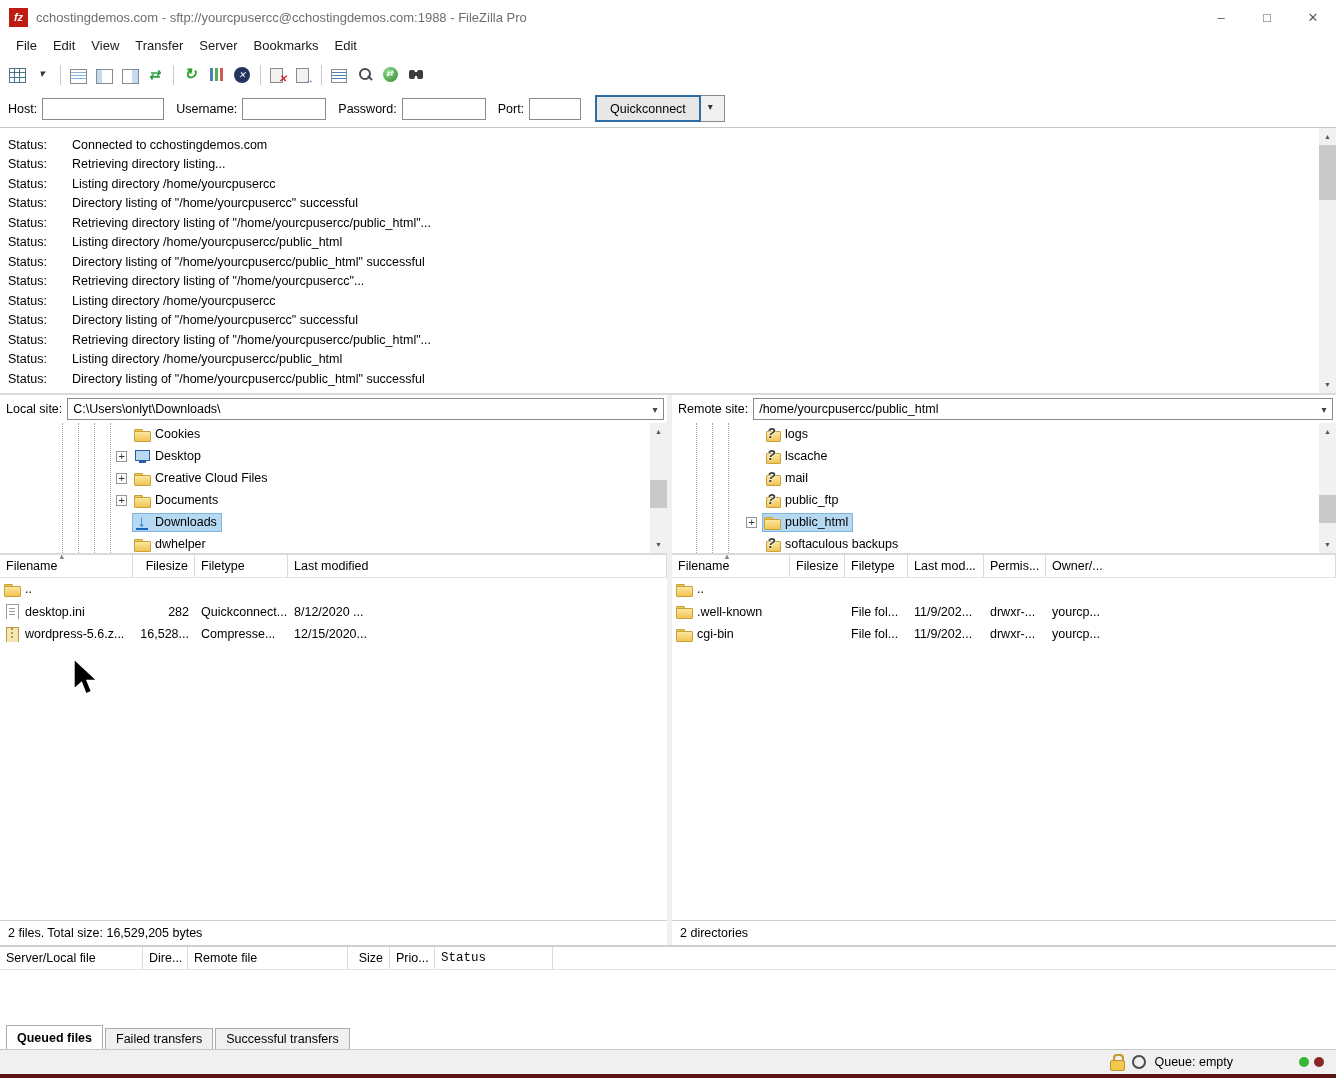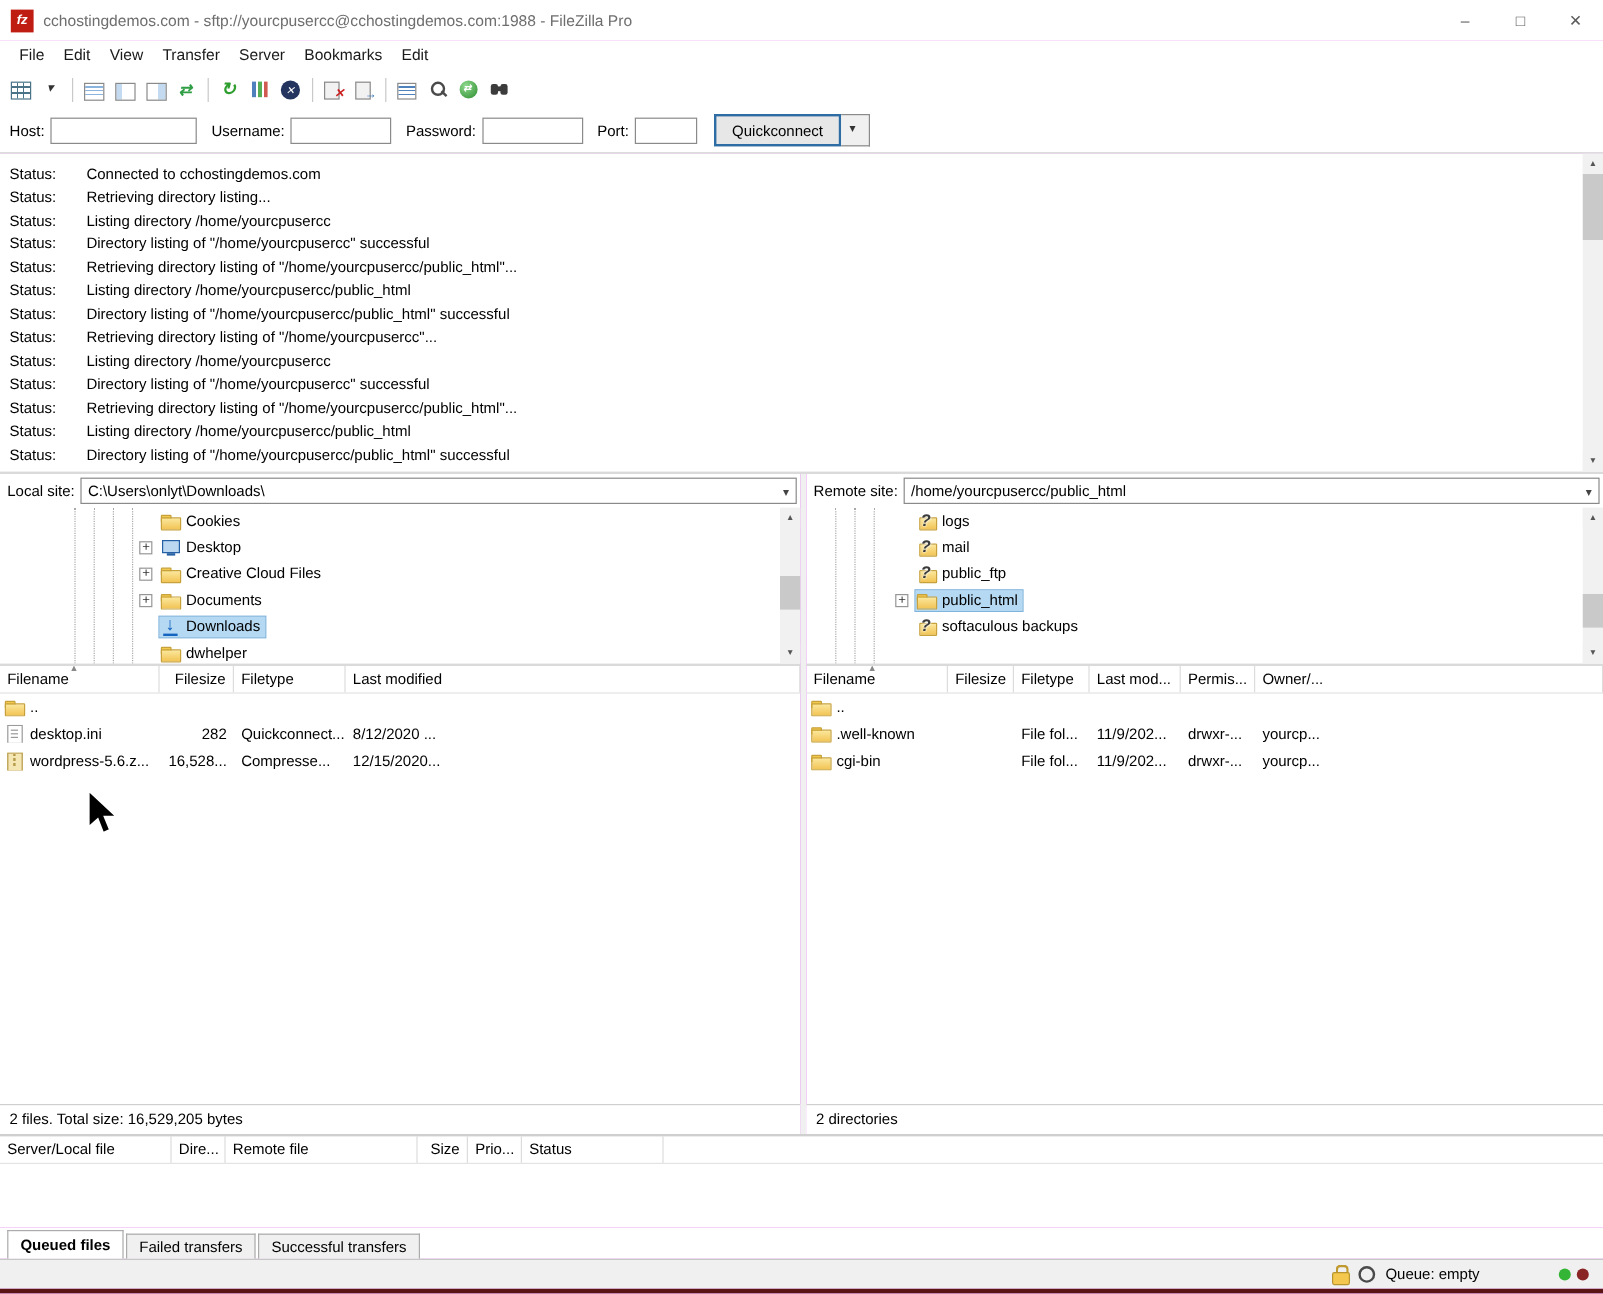--- a/index.html
+++ b/index.html
@@ -132,21 +132,21 @@
   .flc { padding:0 6px; white-space:nowrap; overflow:hidden; flex:none; }
   .namecell { display:flex; align-items:center; padding-left:4px; }
   .num { text-align:right; }
   .lh1 { width:133px; } .lh2 { width:62px; text-align:right; } .lh3 { width:93px; } .lh4 { flex:1; }
   .rh1 { width:118px; } .rh2 { width:55px; text-align:right; } .rh3 { width:63px; } .rh4 { width:76px; } .rh5 { width:62px; } .rh6 { flex:1; }
   .pane-status { height:25px; flex:none; border-top:1px solid #cfcfcf; display:flex; align-items:center; padding-left:8px; background:#fff; }
 
   
   .queue { height:78px; flex:none; border-top:2px solid #cfcfcf; display:flex; flex-direction:column; background:#fff; }
   .q-header { height:23px; flex:none; display:flex; border-bottom:1px solid #e3e3e3; }
-  .qh1 { width:143px; } .qh2 { width:45px; } .qh3 { width:160px; } .qh4 { width:42px; text-align:right; } .qh5 { width:45px; } .qh6 { width:118px; }
+  .qh1 { width:143px; } .qh2 { width:45px; } .qh3 { width:160px; } .qh4 { width:42px; text-align:right; } .qh5 { width:45px; } .qh6 { width:118px;font-family:Liberation Mono, monospace; }
   .qh-rest { flex:1; border-right:none; }
   .q-rows { flex:1; }
 
   
   .tabs { height:26px; flex:none; display:flex; align-items:flex-end; padding-left:6px; gap:2px; background:#fff; }
   .tab { height:21px; padding:3px 10px 0 10px; border:1px solid #ababab; border-bottom:none; background:#f0f0f0; white-space:nowrap; }
   .tab.active { background:#fff; font-weight:bold; height:24px; padding-top:5px; }
 
   
   .bottombar { height:25px; flex:none; background:#f0f0f0; border-top:1px solid #c6c6c6; display:flex; align-items:center;
@@ -482,20 +482,27 @@
         <div class="tree-rows remote-rows">
 
             <div class="tree-row">
               <span class="expander"></span>
               <span class="node">
                 <i class="fi qfolder"></i>
                 <span class="tree-label">logs</span>
               </span>
             </div>
 
+            <div class="tree-row">
+              <span class="expander"></span>
+              <span class="node">
+                <i class="fi qfolder"></i>
+                <span class="tree-label">lscache</span>
+              </span>
+            </div>
 
             <div class="tree-row">
               <span class="expander"></span>
               <span class="node">
                 <i class="fi qfolder"></i>
                 <span class="tree-label">mail</span>
               </span>
             </div>
 
             <div class="tree-row">

